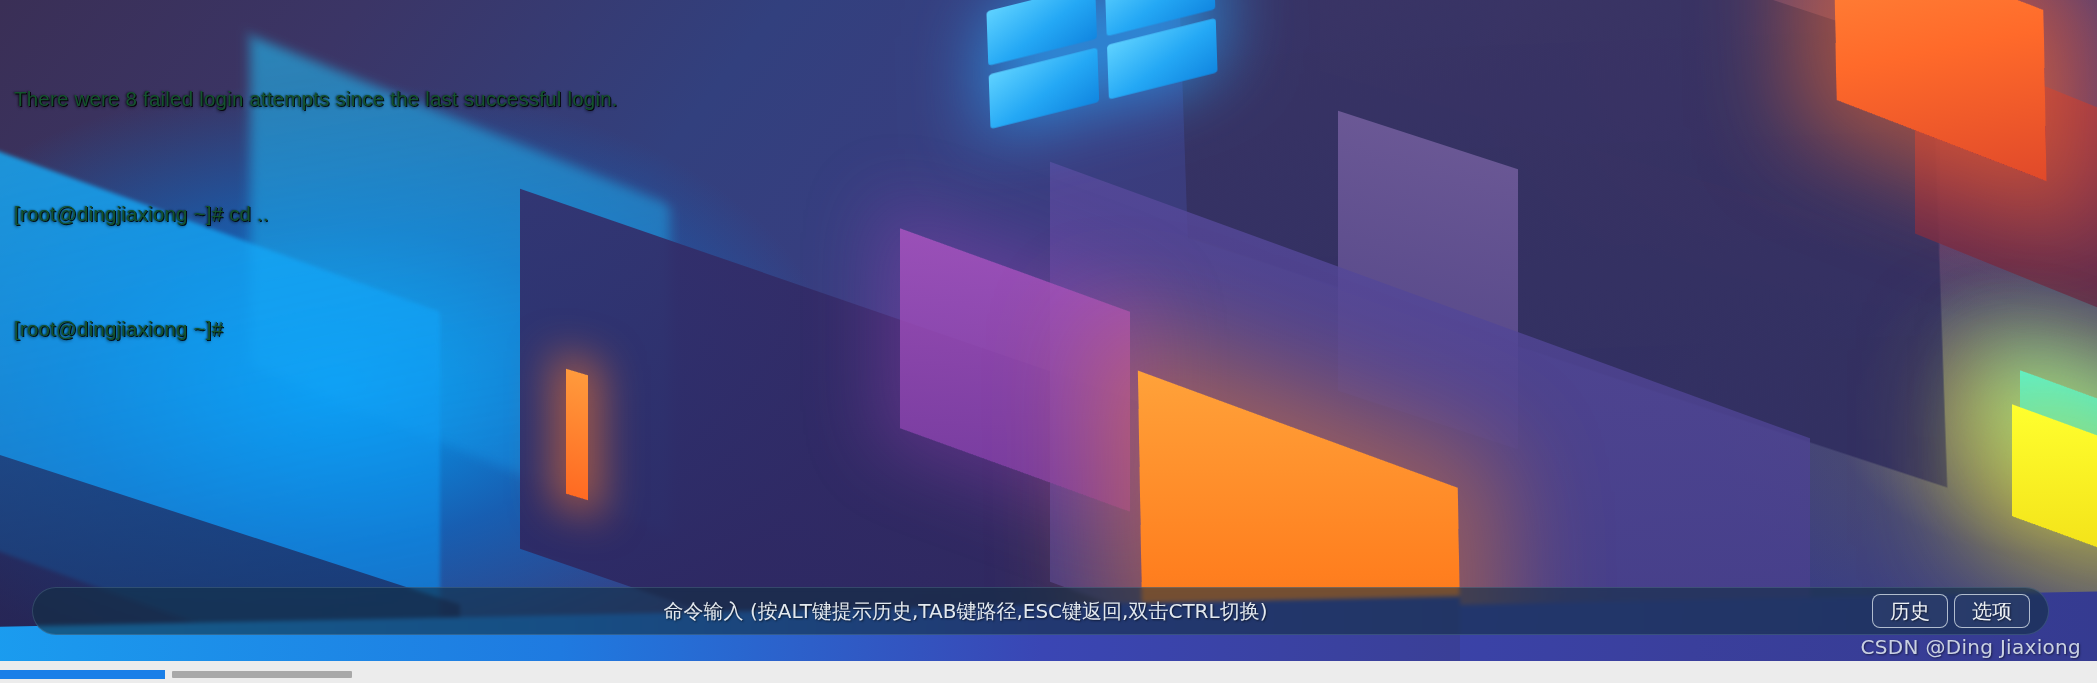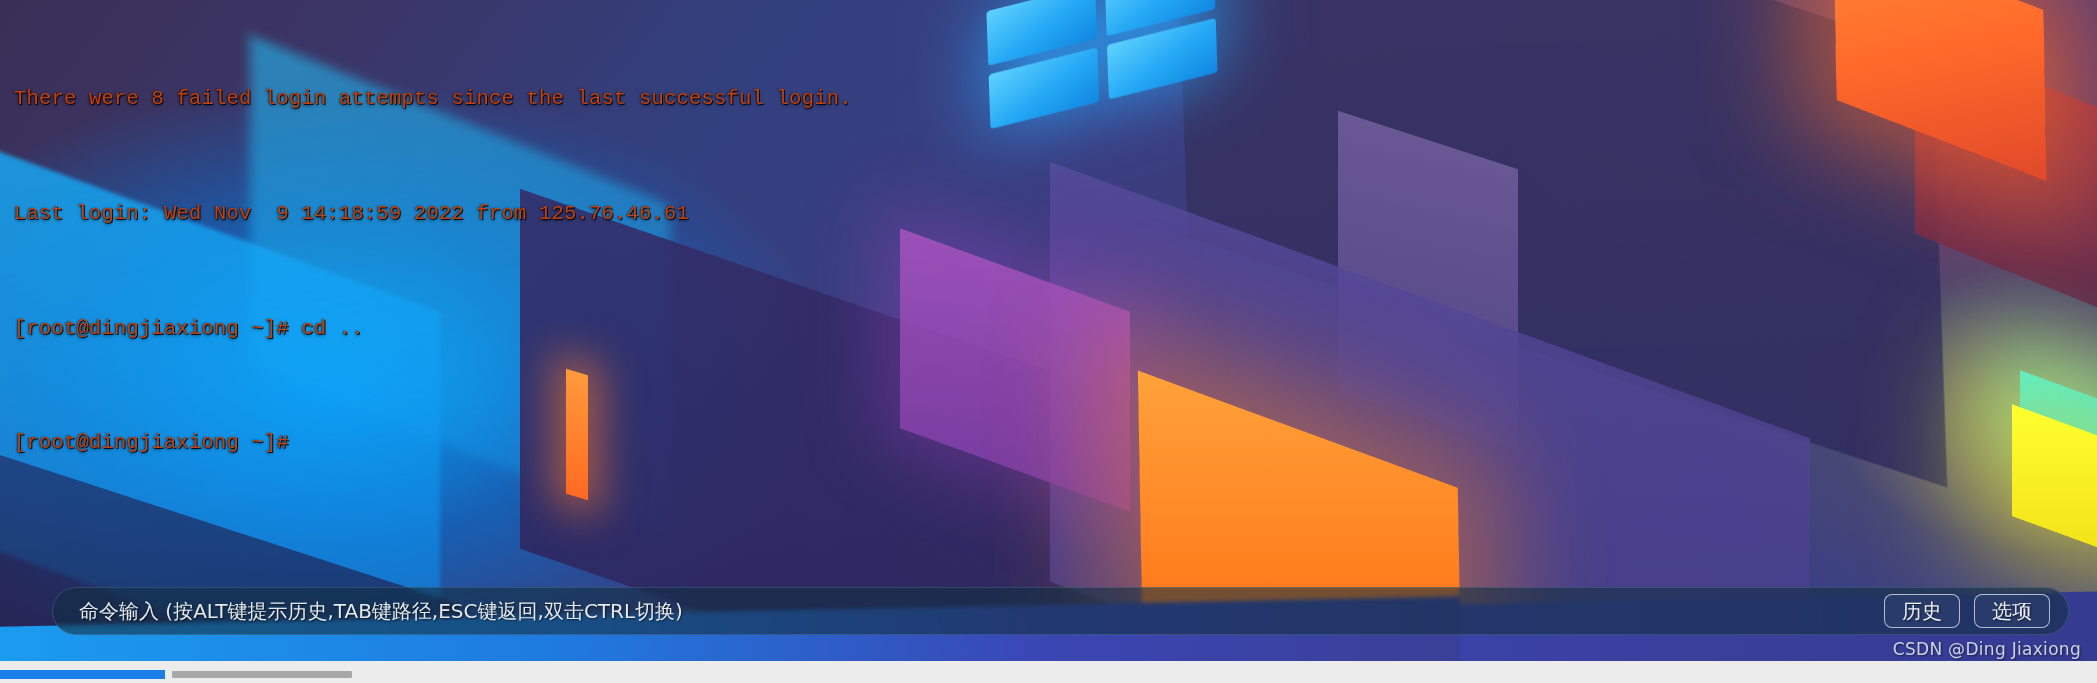--- a/index.html
+++ b/index.html
@@ -163,57 +163,58 @@
   .wt2 { left: 122px; top: 0; width: 112px; height: 62px; }
   .wt3 { left: 0;   top: 72px; width: 112px; height: 62px; }
   .wt4 { left: 122px; top: 72px; width: 112px; height: 62px; }
 
   
   .terminal {
     position: absolute;
     left: 0; top: 0;
     width: 2097px; height: 568px;
     padding: 4px 0 0 14px;
-    font-family: Liberation Mono, monospace;
+    font-family: Liberation Sans, sans-serif;
     font-size: 20.5px;
     line-height: 38.2px;
-    color: #c2410c;
+    color: #14532d;
     white-space: pre;
     text-shadow:
       1px 1px 0 rgba(0,0,0,0.85),
       -1px 0 2px rgba(0,0,0,0.55),
       0 2px 3px rgba(0,0,0,0.45);
     letter-spacing: 0.2px;
     overflow: hidden;
   }
   .tline { height: 38.2px; }
 
   
   .cmdbar {
     position: absolute;
-    left: 52px; bottom: 48px;
+    left: 32px; bottom: 48px;
     width: 2017px; height: 48px;
     border-radius: 24px;
     background: rgba(18,46,66,0.58);
     border: 1px solid rgba(150,190,220,0.20);
     display: flex;
     align-items: center;
     padding: 0 10px 0 26px;
     backdrop-filter: blur(2px);
+    text-align: center;
   }
   .cmd-placeholder {
     flex: 1;
     font-family: "DejaVu Sans", "Liberation Sans", sans-serif;
     font-size: 20px;
     color: #e3e9ef;
     text-shadow: 1px 1px 2px rgba(0,0,0,0.6);
     white-space: nowrap;
     overflow: hidden;
   }
-  .cmd-btns { display: flex; gap: 14px; padding-right: 8px; }
+  .cmd-btns { display: flex; gap: 6px; padding-right: 8px; }
   .cmd-btn {
     min-width: 76px;
     height: 34px;
     border-radius: 8px;
     border: 1.5px solid rgba(215,225,235,0.78);
     background: rgba(255,255,255,0.04);
     color: #eef2f6;
     font-family: "DejaVu Sans", "Liberation Sans", sans-serif;
     font-size: 20px;
     display: flex;
@@ -221,21 +222,21 @@
     justify-content: center;
     text-shadow: 1px 1px 2px rgba(0,0,0,0.55);
     cursor: pointer;
   }
 
   
   .watermark {
     position: absolute;
     right: 16px; bottom: 24px;
     font-family: "DejaVu Sans", "Liberation Sans", sans-serif;
-    font-size: 17px;
+    font-size: 20px;
     color: rgba(224,232,242,0.88);
     text-shadow: 1px 1px 2px rgba(0,0,0,0.5);
     letter-spacing: 0.3px;
   }
 
   
   .bottomstrip {
     position: absolute;
     left: 0; bottom: 0;
     width: 2097px; height: 22px;
@@ -290,21 +291,20 @@
     <div class="winlogo">
       <div class="wintile wt1"></div>
       <div class="wintile wt2"></div>
       <div class="wintile wt3"></div>
       <div class="wintile wt4"></div>
     </div>
   </div>
 
   <div class="terminal">
     <div class="tline">There were 8 failed login attempts since the last successful login.</div>
-    <div class="tline">Last login: Wed Nov  9 14:18:59 2022 from 125.76.46.61</div>
     <div class="tline">[root@dingjiaxiong ~]# cd ..</div>
     <div class="tline">[root@dingjiaxiong ~]#</div>
     
     
     
     
     
     
     
     

